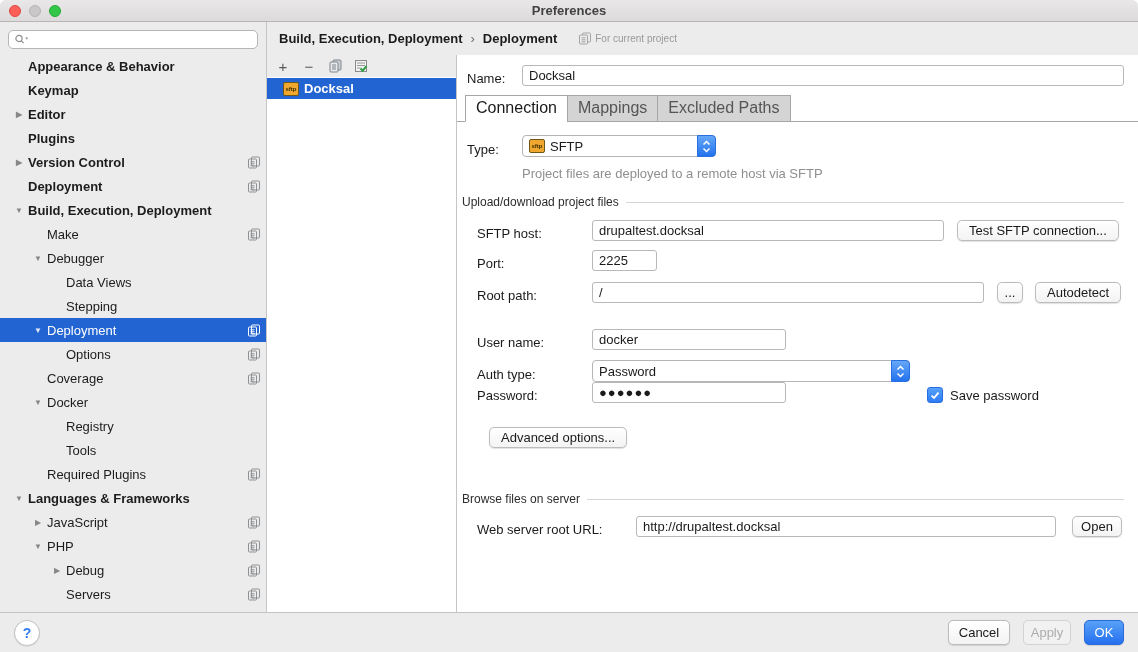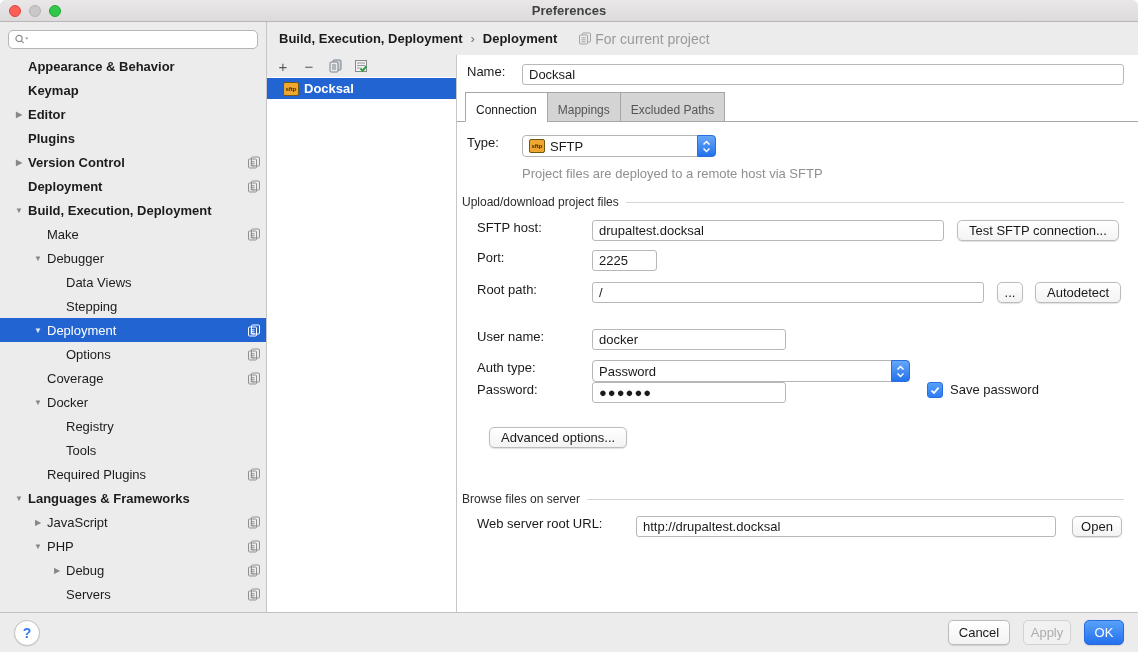--- a/index.html
+++ b/index.html
@@ -34,42 +34,42 @@
   .tree-row.bold { font-weight:700; }
   .tree-row.selected { background:#2264d1; color:#fff; }
   .tree-arrow { width:18px; flex:0 0 18px; font-size:8px; color:#878787; text-align:center; }
   .tree-row.selected .tree-arrow { color:#dfe7f5; }
   .tree-badge { margin-left:auto; color:#8f9295; display:flex; align-items:center; }
   .tree-row.selected .tree-badge { color:#fff; }
 
   
   .crumb { font-size:13px; color:#1c1c1c; font-weight:700; }
   .crumb-sep { font-weight:400; color:#6f6f6f; margin:0 8px; font-size:13px; }
-  .scope { display:flex; align-items:center; margin-left:22px; color:#9a9a9a; font-size:14px; gap:4px; }
+  .scope { display:flex; align-items:center; margin-left:22px; color:#9a9a9a; font-size:10px; gap:4px; }
 
   
   .srv-toolbar { height:22px; flex:0 0 22px; background:#ececec; display:flex; align-items:center; padding-left:8px; gap:10px; }
   .tb-btn { width:16px; height:16px; display:flex; align-items:center; justify-content:center; color:#58585a; font-size:15px; font-weight:400; }
   .srv-list { flex:1; background:#fff; padding-top:1px; }
   .srv-row { height:21px; display:flex; align-items:center; padding-left:16px; gap:5px; font-size:13px; }
   .srv-row.selected { background:#2264d1; color:#fff; font-weight:700; }
 
   .sftp-icon { display:inline-flex; align-items:center; justify-content:center; width:16px; height:14px; background:#efa72f; border:1px solid #6f5716; border-radius:2px; font-size:6px; font-weight:700; color:#3c2d00; letter-spacing:0; flex:0 0 16px; }
 
   
-  .row { display:flex; align-items:flex-start; }
+  .row { display:flex; align-items:flex-end; }
   .flabel { font-size:13px; color:#1a1a1a; flex:0 0 auto; }
   input.txt { height:21px; border:1px solid #b8b8b8; border-radius:3px; font-size:13px; padding:0 6px; color:#1a1a1a; font-family:"Liberation Sans",sans-serif; outline:none; background:#fff; }
 
   .row-name { margin-top:9px; padding:0 14px 0 10px; height:22px; }
   .row-name .flabel { width:55px; }
   .row-name input { flex:1; }
 
   .tabstrip { margin-top:13px; height:23px; display:flex; align-items:flex-end; padding-left:8px; border-bottom:1px solid #a6a6a6; }
-  .tab { font-size:12px; color:#555; background:#d4d4d4; border:1px solid #a6a6a6; border-bottom:none; padding:10px 10px 4px 10px; margin-right:-1px; margin-bottom:-1px; border-bottom:1px solid #a6a6a6; }
+  .tab { font-size:16px; color:#555; background:#d4d4d4; border:1px solid #a6a6a6; border-bottom:none; padding:3px 10px 4px 10px; margin-right:-1px; margin-bottom:-1px; border-bottom:1px solid #a6a6a6; }
   .tab.active { background:#fff; color:#1a1a1a; border-bottom:1px solid #fff; }
 
   .row-visible { margin-top:13px; padding-left:12px; height:18px; gap:7px; }
   .checkbox { width:16px; height:16px; border-radius:3px; background:linear-gradient(#55a0f8,#2f7bf5); border:1px solid #2a6fe0; display:inline-flex; align-items:center; justify-content:center; flex:0 0 16px; }
   .cb-label { font-size:13px; color:#1a1a1a; }
 
   .row-type { margin-top:13px; padding-left:10px; height:22px; }
   .row-type .flabel { width:55px; }
 
   .combo { position:relative; height:22px; background:#fff; border:1px solid #b5b5b5; border-radius:4px; display:flex; align-items:center; padding-left:6px; gap:5px; font-size:13px; color:#1a1a1a; }

